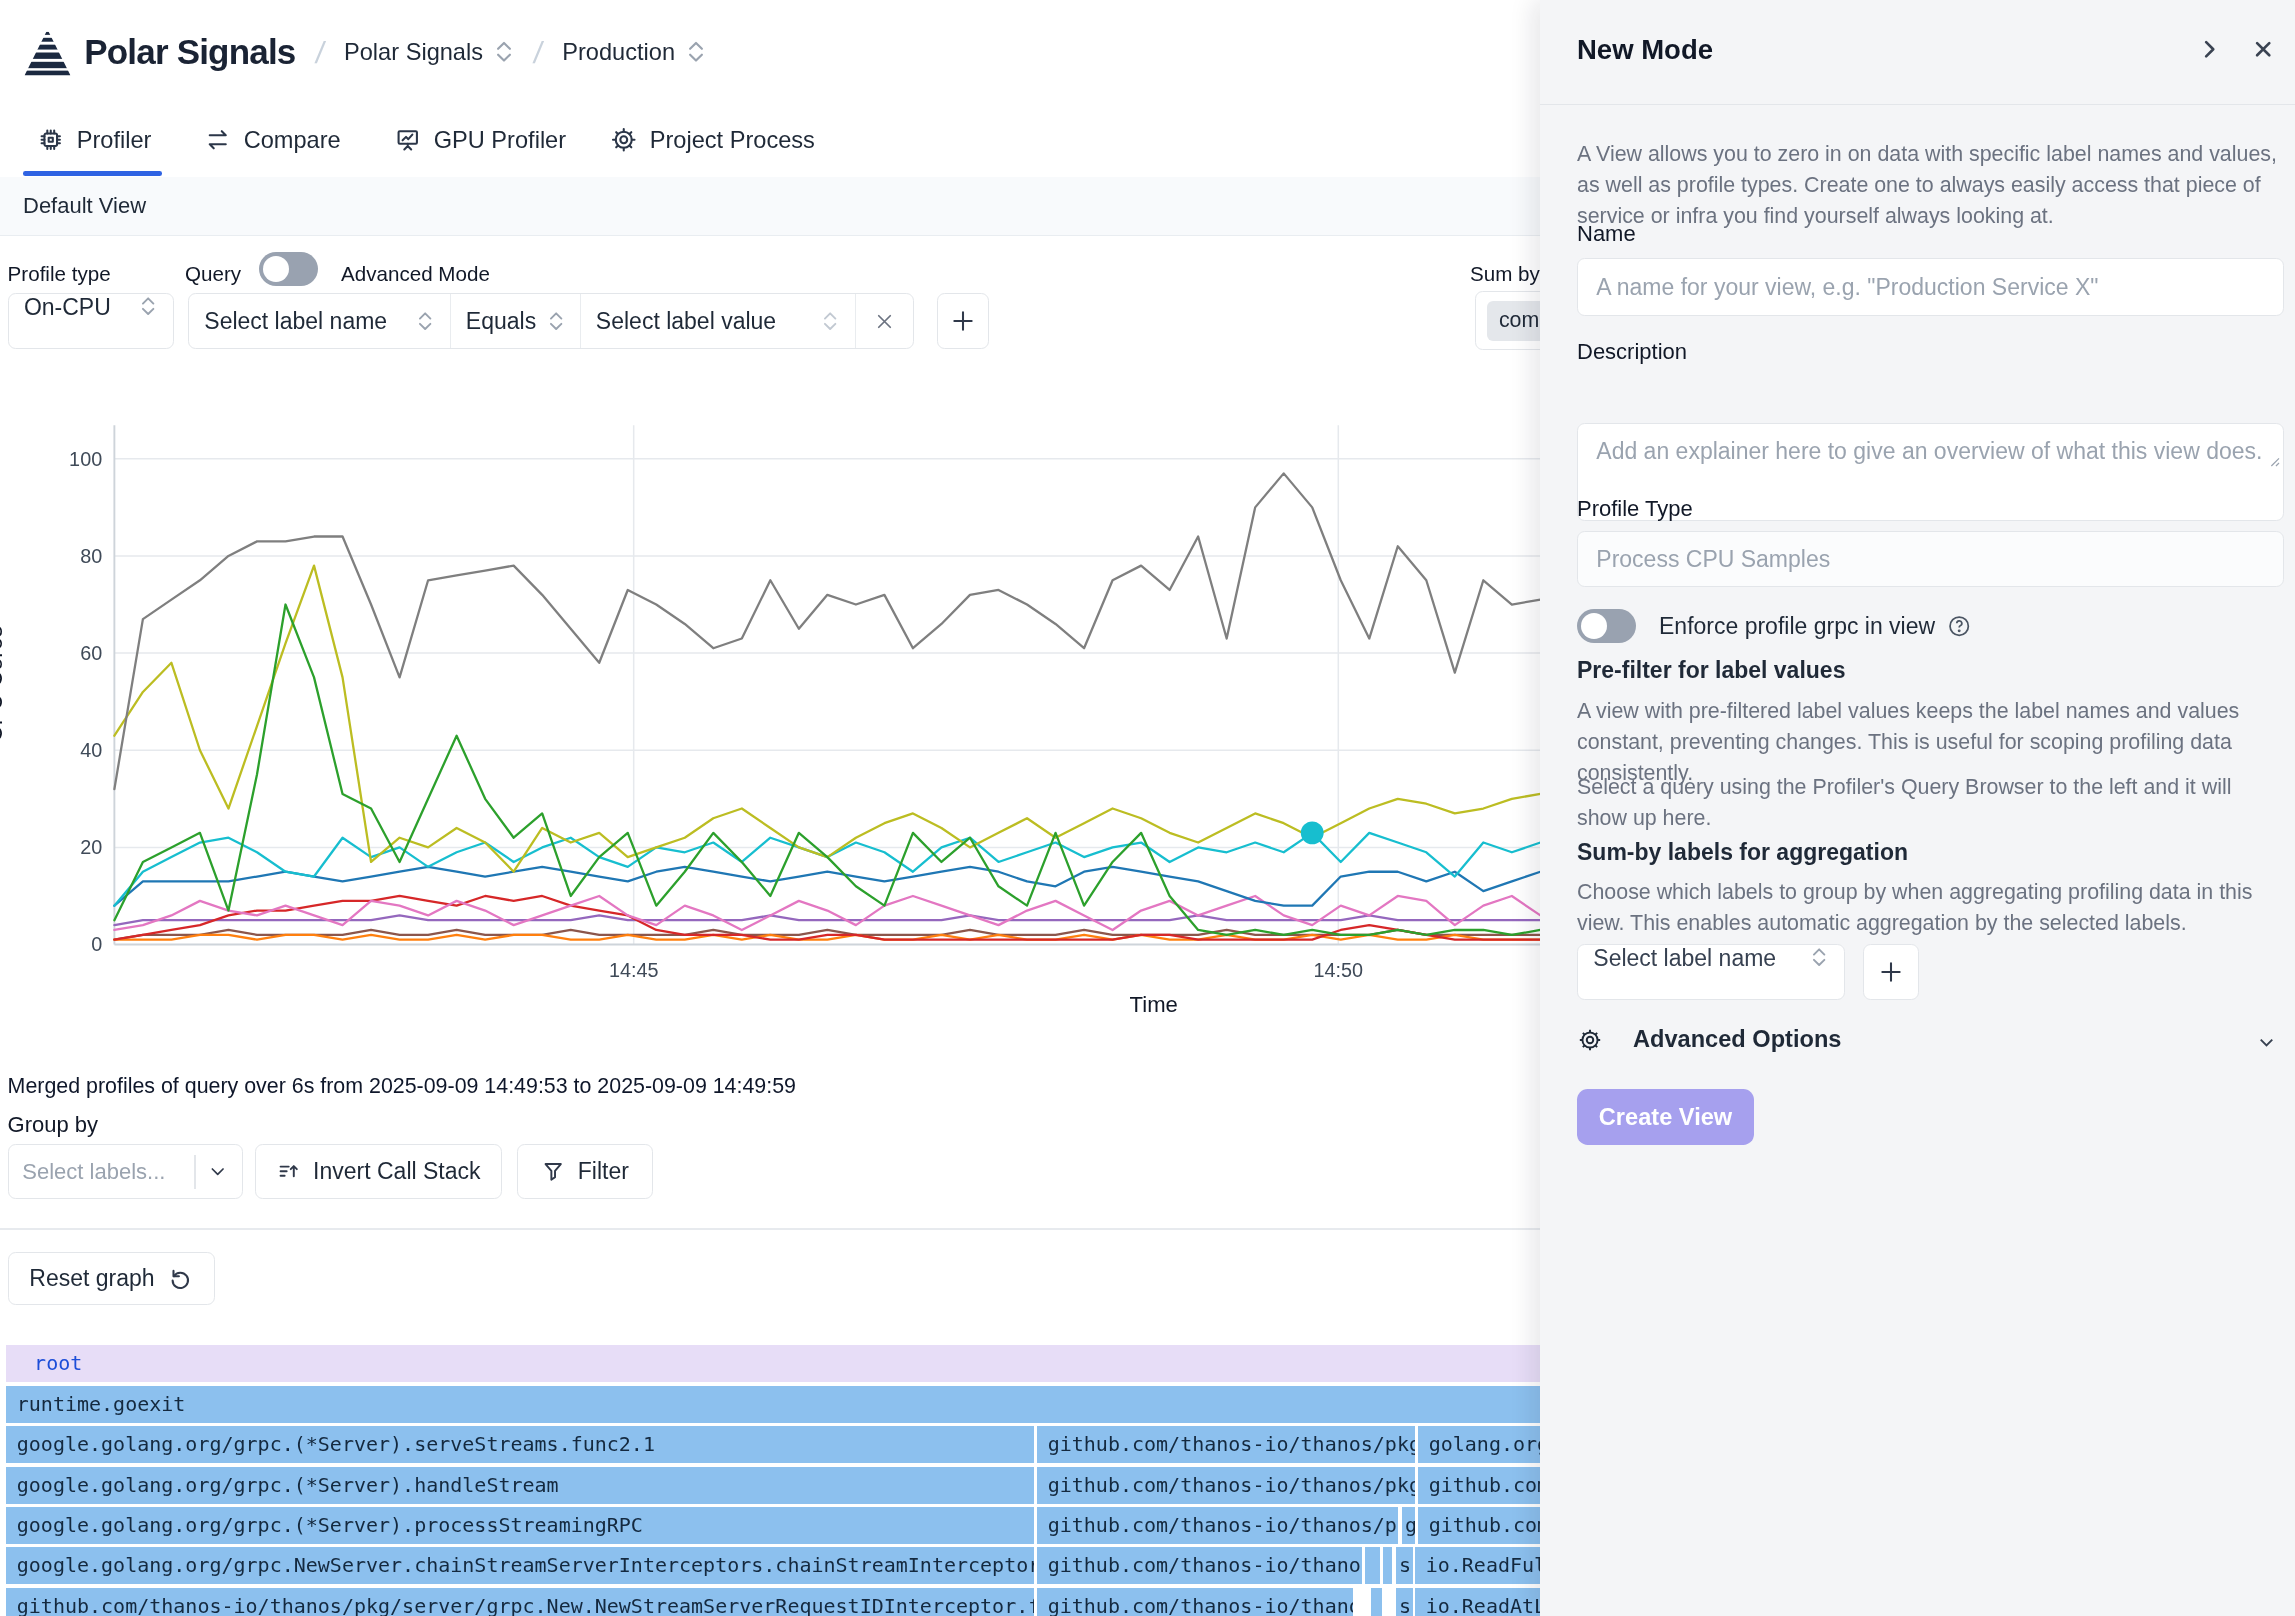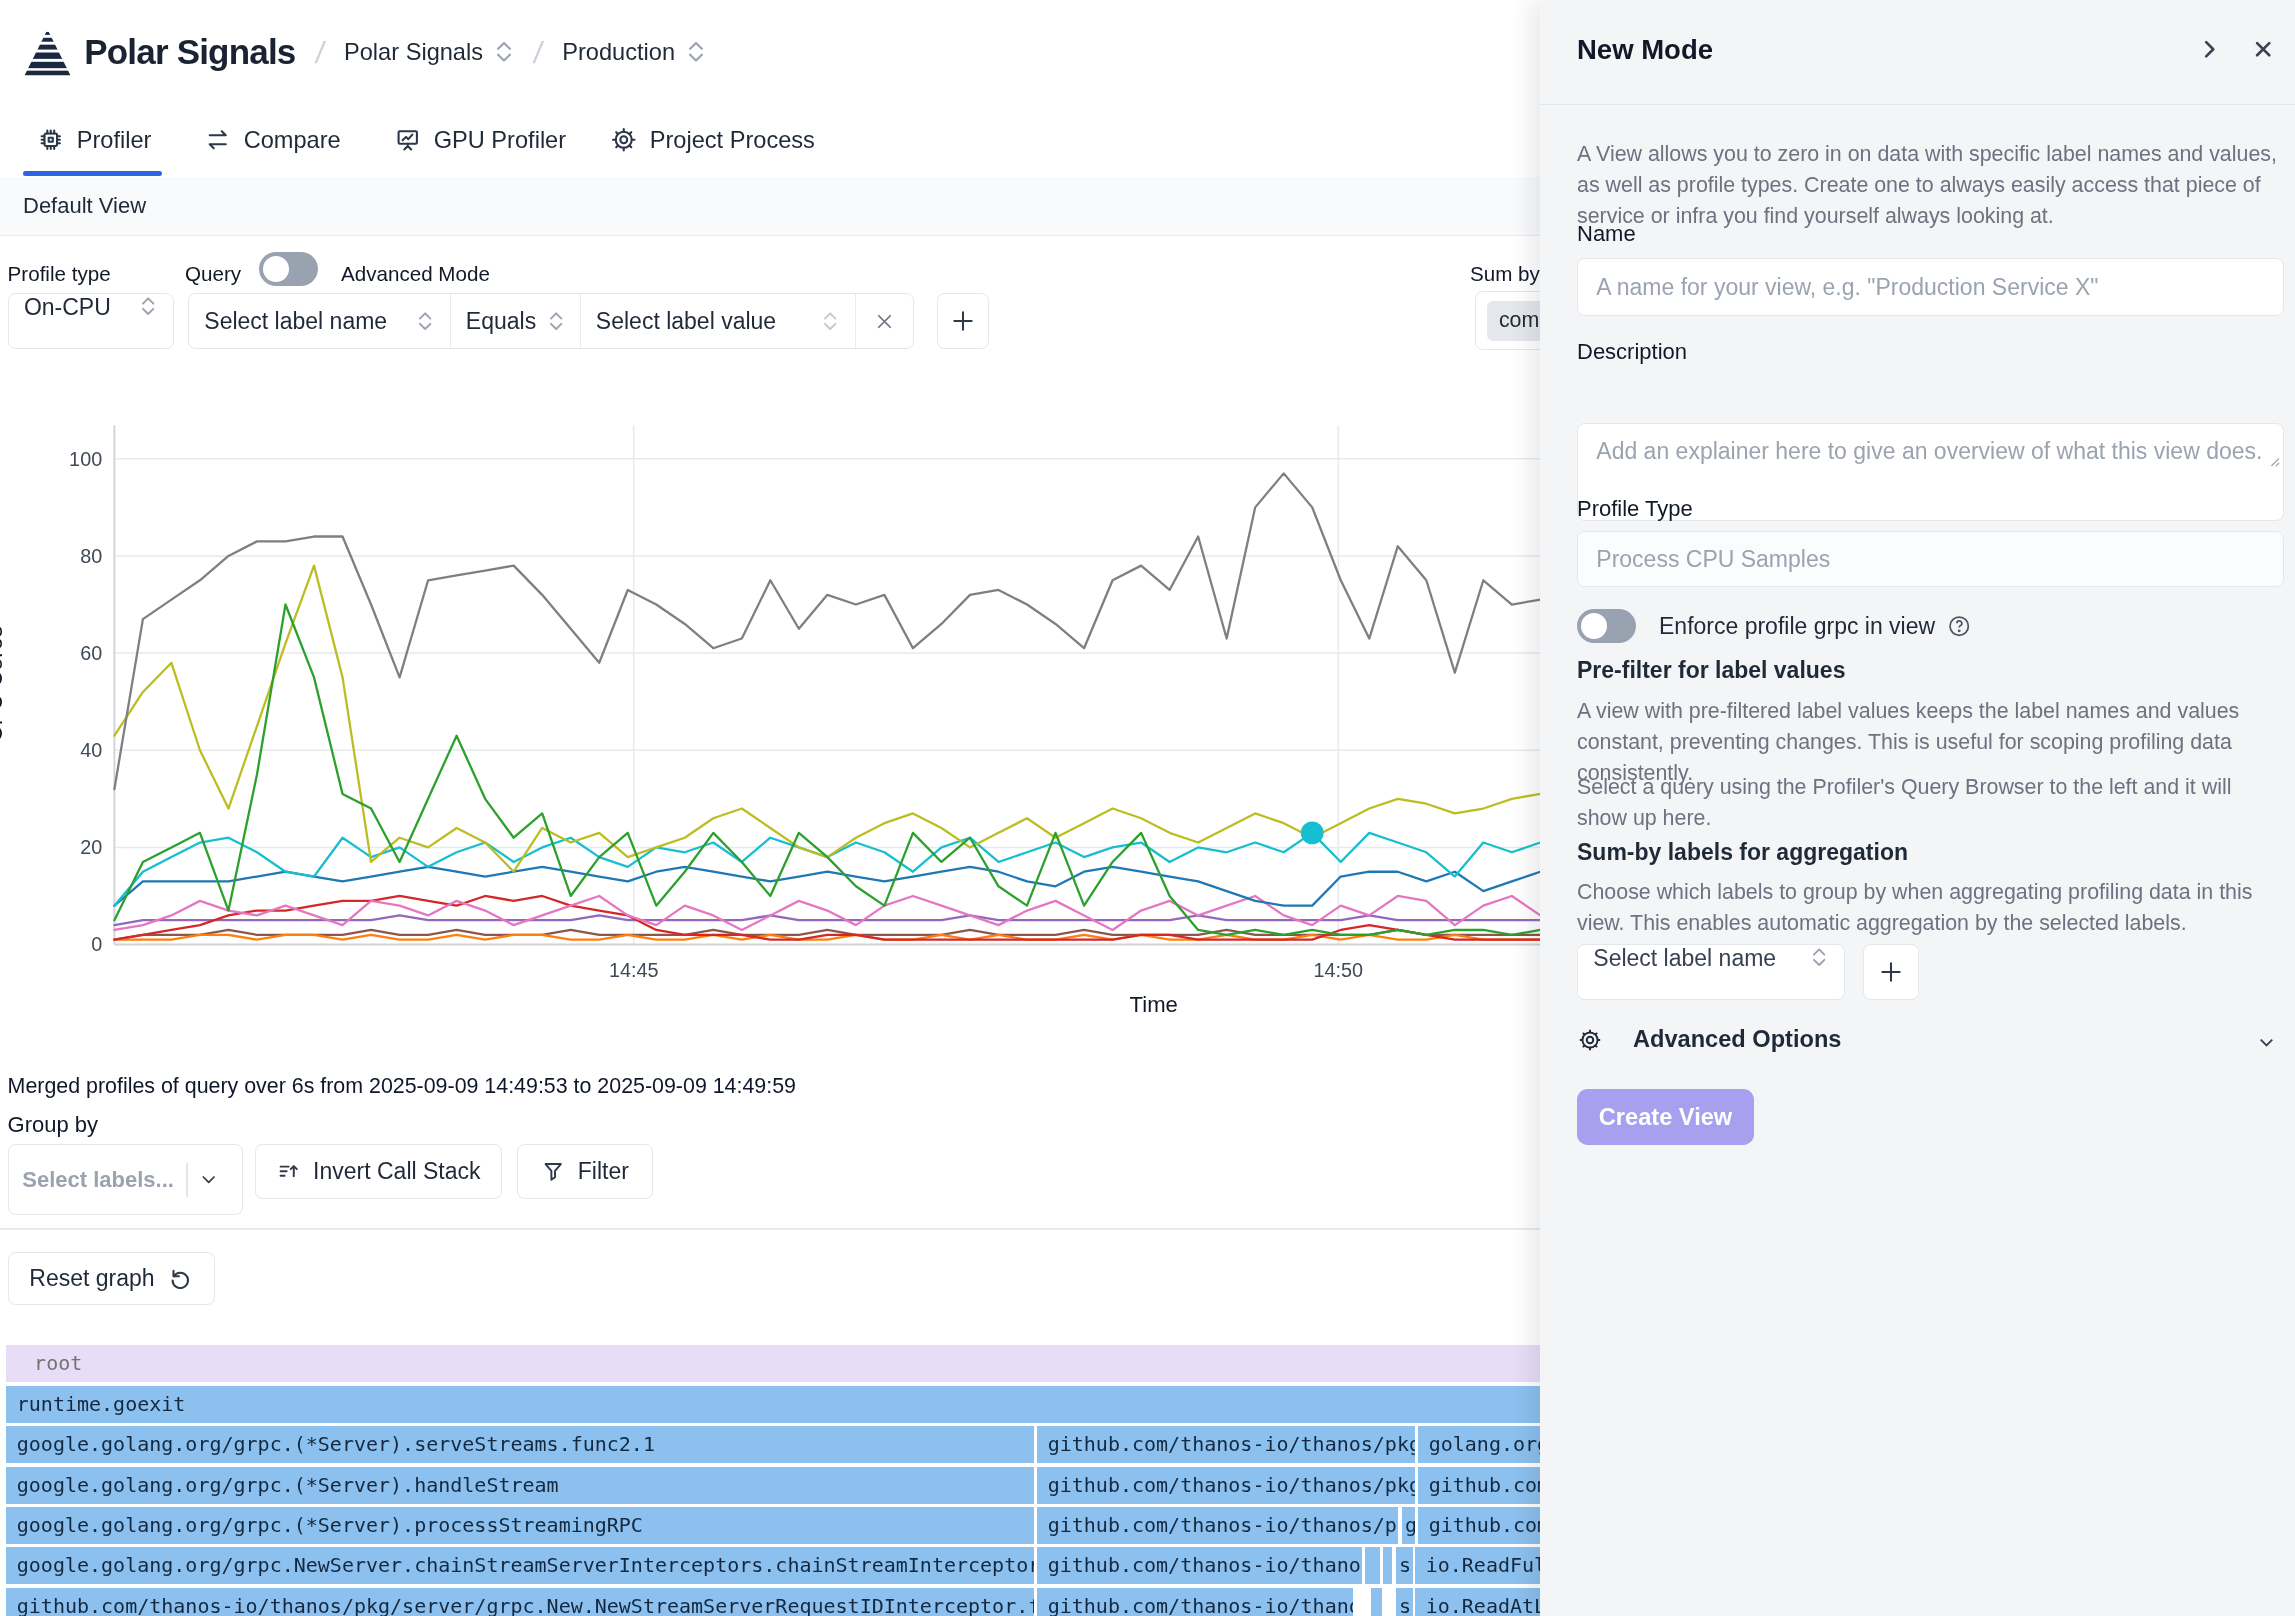--- a/index.html
+++ b/index.html
@@ -51,21 +51,21 @@
         transform-origin:center;font-size:23px;color:#111827;white-space:nowrap;width:168px;text-align:center;}
   .tick{font-size:26px;fill:#3f4a58;font-family:"Liberation Sans",sans-serif;}
   .axis-title{font-size:29px;fill:#111827;font-family:"Liberation Sans",sans-serif;}
 
   
   .divider{position:absolute;left:0;width:1540px;height:1.5px;background:#e7eaee;}
 
   
   .fcell{position:absolute;height:37px;background:#8cc0ee;color:#14293f;font-family:"DejaVu Sans Mono",monospace;
          font-size:20px;line-height:37px;padding:0 10.7px;box-sizing:border-box;overflow:hidden;white-space:nowrap;}
-  .froot{background:#e7ddf7;color:#737373;padding-left:28px;}
+  .froot{background:#e7ddf7;color:#1d4ed8;padding-left:28px;}
   .fsm{padding:0 3.1px;}
 
   
   .panel{position:absolute;left:1540px;top:0;width:755px;height:1617px;background:#f4f5f7;
          box-shadow:-7.6px 0 23px rgba(15,23,42,.10);}
   .panel-h{position:absolute;left:0;top:0;width:100%;height:104px;border-bottom:1.5px solid #e3e6ea;}
   .panel-title{position:absolute;left:37px;top:34px;font-size:27.5px;font-weight:600;color:#111827;}
   .p-icon{position:absolute;top:37px;cursor:pointer;}
   .p-icon svg{stroke:#3a4352;fill:none;stroke-width:2.6;stroke-linecap:round;stroke-linejoin:round;}
   .p-text{position:absolute;left:37px;width:709px;font-size:21.4px;line-height:31px;color:#6b7280;}
@@ -246,21 +246,21 @@
       <polyline points="150.0,667.0 187.4,622.5 224.8,603.3 262.2,584.2 299.6,577.9 337.0,597.0 374.4,622.5 411.8,628.8 449.2,577.9 486.6,603.3 524.0,590.6 561.4,616.1 598.8,597.0 636.2,584.2 673.6,609.7 711.0,590.6 748.4,577.9 785.8,603.3 823.2,616.1 860.6,590.6 898.0,597.0 935.4,584.2 972.8,609.7 1010.2,577.9 1047.6,590.6 1085.0,603.3 1122.4,584.2 1159.8,597.0 1197.2,622.5 1234.6,590.6 1272.0,577.9 1309.4,609.7 1346.8,597.0 1384.2,584.2 1421.6,603.3 1459.0,590.6 1496.4,584.2 1533.8,609.7 1571.2,590.6 1608.6,597.0 1646.0,584.2 1683.4,597.0 1720.8,571.5 1758.2,609.7 1795.6,571.5 1833.0,584.2 1870.4,597.0 1907.8,628.8 1945.2,584.2 1982.6,597.0 2020.0,584.2" fill="none" stroke="#17becf" stroke-width="3" stroke-linejoin="round" stroke-linecap="round"></polyline>
       <polyline points="150.0,444.1 187.4,386.8 224.8,348.5 262.2,463.2 299.6,539.6 337.0,431.4 374.4,323.1 411.8,221.1 449.2,367.6 486.6,609.7 524.0,577.9 561.4,590.6 598.8,565.1 636.2,584.2 673.6,622.5 711.0,565.1 748.4,584.2 785.8,571.5 823.2,603.3 860.6,590.6 898.0,577.9 935.4,552.4 972.8,539.6 1010.2,565.1 1047.6,590.6 1085.0,603.3 1122.4,577.9 1159.8,558.8 1197.2,546.0 1234.6,565.1 1272.0,590.6 1309.4,571.5 1346.8,552.4 1384.2,577.9 1421.6,558.8 1459.0,539.6 1496.4,552.4 1533.8,571.5 1571.2,584.2 1608.6,565.1 1646.0,546.0 1683.4,558.8 1720.8,577.9 1758.2,558.8 1795.6,539.6 1833.0,526.9 1870.4,533.3 1907.8,546.0 1945.2,539.6 1982.6,526.9 2020.0,520.5" fill="none" stroke="#bcbd22" stroke-width="3" stroke-linejoin="round" stroke-linecap="round"></polyline>
       <polyline points="150.0,514.2 187.4,291.2 224.8,265.7 262.2,240.3 299.6,208.4 337.0,189.3 374.4,189.3 411.8,182.9 449.2,182.9 486.6,272.1 524.0,367.6 561.4,240.3 598.8,233.9 636.2,227.5 673.6,221.1 711.0,259.4 748.4,303.9 785.8,348.5 823.2,253.0 860.6,272.1 898.0,297.6 935.4,329.4 972.8,316.7 1010.2,240.3 1047.6,303.9 1085.0,259.4 1122.4,272.1 1159.8,259.4 1197.2,329.4 1234.6,297.6 1272.0,259.4 1309.4,253.0 1346.8,272.1 1384.2,297.6 1421.6,329.4 1459.0,240.3 1496.4,221.1 1533.8,253.0 1571.2,182.9 1608.6,316.7 1646.0,144.7 1683.4,100.1 1720.8,144.7 1758.2,240.3 1795.6,316.7 1833.0,195.7 1870.4,240.3 1907.8,361.3 1945.2,240.3 1982.6,272.1 2020.0,265.7" fill="none" stroke="#7f7f7f" stroke-width="3" stroke-linejoin="round" stroke-linecap="round"></polyline>
       <polyline points="150.0,686.1 187.4,609.7 224.8,590.6 262.2,571.5 299.6,673.4 337.0,495.0 374.4,272.1 411.8,367.6 449.2,520.5 486.6,539.6 524.0,609.7 561.4,526.9 598.8,444.1 636.2,526.9 673.6,577.9 711.0,546.0 748.4,654.3 785.8,603.3 823.2,571.5 860.6,667.0 898.0,622.5 935.4,571.5 972.8,609.7 1010.2,654.3 1047.6,571.5 1085.0,603.3 1122.4,641.6 1159.8,667.0 1197.2,571.5 1234.6,609.7 1272.0,577.9 1309.4,641.6 1346.8,667.0 1384.2,571.5 1421.6,667.0 1459.0,609.7 1496.4,571.5 1533.8,654.3 1571.2,698.9 1608.6,705.3 1646.0,698.9 1683.4,705.3 1720.8,698.9 1758.2,705.3 1795.6,705.3 1833.0,698.9 1870.4,705.3 1907.8,698.9 1945.2,698.9 1982.6,705.3 2020.0,698.9" fill="none" stroke="#2ca02c" stroke-width="3" stroke-linejoin="round" stroke-linecap="round"></polyline>
       <circle cx="1720.8" cy="571.49" r="15" fill="#17becf"></circle>
     </svg>
 
   <div class="abs" style="left:7.6px;top:1074px;font-size:21.4px;color:#0f172a;">Merged profiles of query over 6s from 2025-09-09 14:49:53 to 2025-09-09 14:49:59</div>
   <div class="abs" style="left:7.6px;top:1112px;font-size:22px;color:#111827;">Group by</div>
 
-  <div class="btn abs" style="left:7.6px;top:1144px;width:235px;height:71px;justify-content:flex-start;padding:0 13.7px;font-weight:bold;">
+  <div class="btn abs" style="left:7.6px;top:1144px;width:235px;height:55px;justify-content:space-between;padding:0 13.7px;">
     <span class="abs" style="position:static;color:#9aa3af;font-size:22px;">Select labels...</span>
     <span style="display:flex;align-items:center;gap:10.7px;">
       <span style="width:1.5px;height:34px;background:#e3e6ea;"></span>
       <svg width="21.4" height="21.4" viewBox="0 0 24 24" stroke="#b6bdc7">
           <path d="M6 9l6 6 6-6"></path>
         </svg>
     </span>
   </div>
   <div class="btn abs" style="left:255px;top:1144px;width:247px;height:55px;">
     <svg width="24.4" height="24.4" viewBox="0 0 24 24">

